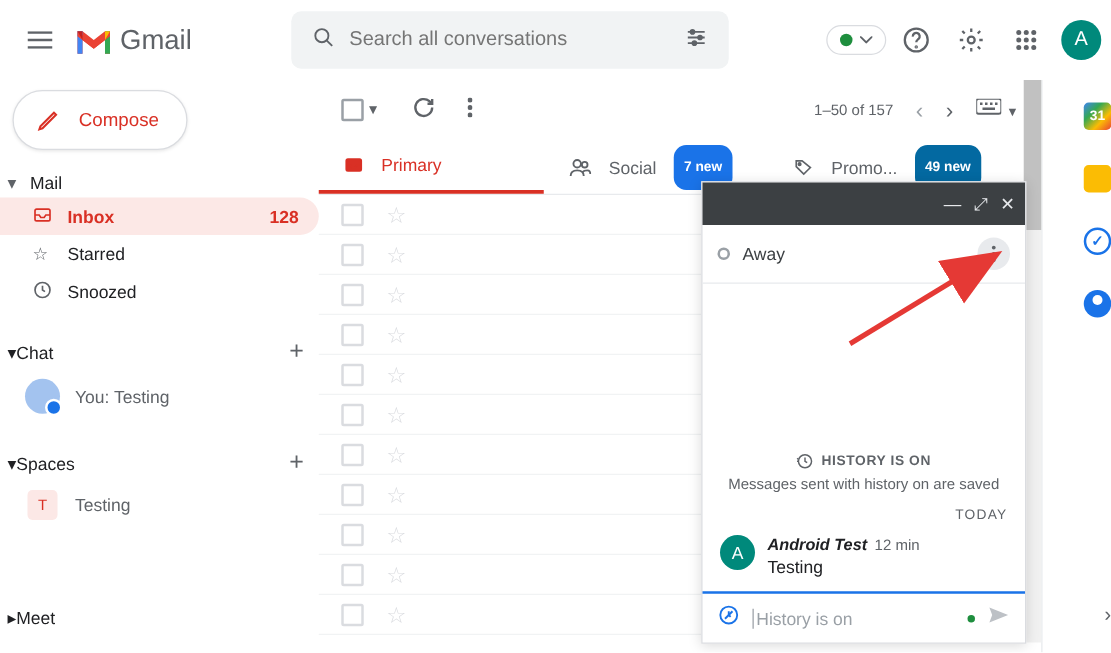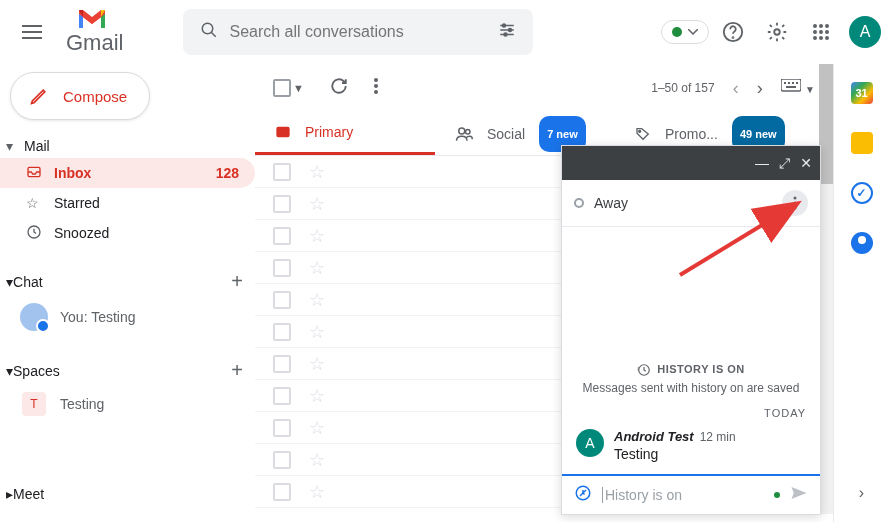--- a/index.html
+++ b/index.html
@@ -1,21 +1,21 @@
 <!DOCTYPE html>
 <html><head>
 <meta charset="utf-8">
 <style>
   * { box-sizing: border-box; margin: 0; padding: 0; font-family: Arial, sans-serif; }
   body { width: 889px; height: 522px; overflow: hidden; background: #fff; position: relative; }
   
   
   .header { height: 64px; display: flex; align-items: center; padding: 0 8px; }
   .menu-btn { width: 48px; height: 48px; display: flex; align-items: center; justify-content: center; cursor: pointer; border-radius: 50%; }
-  .logo-wrap { display: flex; align-items: center; margin-left: 4px; margin-right: 60px; flex-direction: column; }
+  .logo-wrap { display: flex; align-items: flex-end; margin-left: 4px; margin-right: 80px; }
   .gmail-text { font-size: 22px; color: #5f6368; margin-left: 6px; }
   .search-bar { flex: 0 0 350px; background: #f1f3f4; border-radius: 8px; height: 46px; display: flex; align-items: center; padding: 0 6px; }
   .search-bar .sicon { width: 40px; text-align: center; color: #5f6368; }
   .search-bar input { border: none; background: transparent; font-size: 16px; flex: 1; outline: none; color: #5f6368; }
   .search-tune { width: 40px; text-align: center; color: #5f6368; cursor: pointer; }
   .header-right { display: flex; align-items: center; margin-left: auto; gap: 4px; }
   .status-pill { border: 1px solid #dadce0; border-radius: 18px; padding: 6px 10px; display: flex; align-items: center; gap: 6px; cursor: pointer; }
   .green-dot { width: 10px; height: 10px; background: #1e8e3e; border-radius: 50%; }
   .hicon { width: 40px; height: 40px; display: flex; align-items: center; justify-content: center; color: #5f6368; cursor: pointer; border-radius: 50%; }
   .avatar-main { width: 32px; height: 32px; border-radius: 50%; background: #00897b; color: #fff; display: flex; align-items: center; justify-content: center; font-size: 16px; margin-left: 4px; cursor: pointer; }
@@ -58,21 +58,21 @@
   .badge { font-size: 11px; color: #fff; border-radius: 10px; padding: 12px 8px; font-weight: 700; }
   .badge-blue { background: #1a73e8; }
   .badge-green { background: #0369a1; }
   
   .mail-rows { }
   .mrow { display: flex; align-items: center; height: 32px; padding: 0 18px; border-bottom: 1px solid #f1f3f4; cursor: pointer; }
   .mrow .cb { width: 18px; height: 18px; border: 2px solid #dadce0; border-radius: 2px; margin-right: 18px; }
   .mrow .star { color: #dadce0; font-size: 18px; }
   
   
-  .rail { width: 56px; border-left: 1px solid #e8eaed; display: flex; flex-direction: column; align-items: center; padding-top: 18px; gap: 28px; }
+  .rail { width: 56px; border-left: 1px solid #e8eaed; display: flex; flex-direction: column; align-items: flex-end; padding-top: 18px; gap: 28px; }
   .railicon { width: 22px; height: 22px; cursor: pointer; border-radius: 4px; display:flex; align-items:center; justify-content:center; }
   .r-cal { background: linear-gradient(135deg,#4285f4,#34a853,#fbbc04,#ea4335); color:#fff; font-size:11px; font-weight:bold; }
   .r-keep { background: #fbbc04; }
   .r-tasks { background: #fff; border:2px solid #1a73e8; border-radius:50%; position:relative; }
   .r-tasks::after{content:'✓'; color:#1a73e8; font-size:12px; font-weight:bold; position:absolute;}
   .r-contacts { background: #1a73e8; border-radius:50%; position:relative;}
   .r-contacts::after{content:''; width:8px;height:8px;border-radius:50%;background:#fff;position:absolute;top:4px;left:7px;}
   .rail-expand { margin-top: auto; margin-bottom: 20px; color:#5f6368; cursor:pointer; }
   
   

